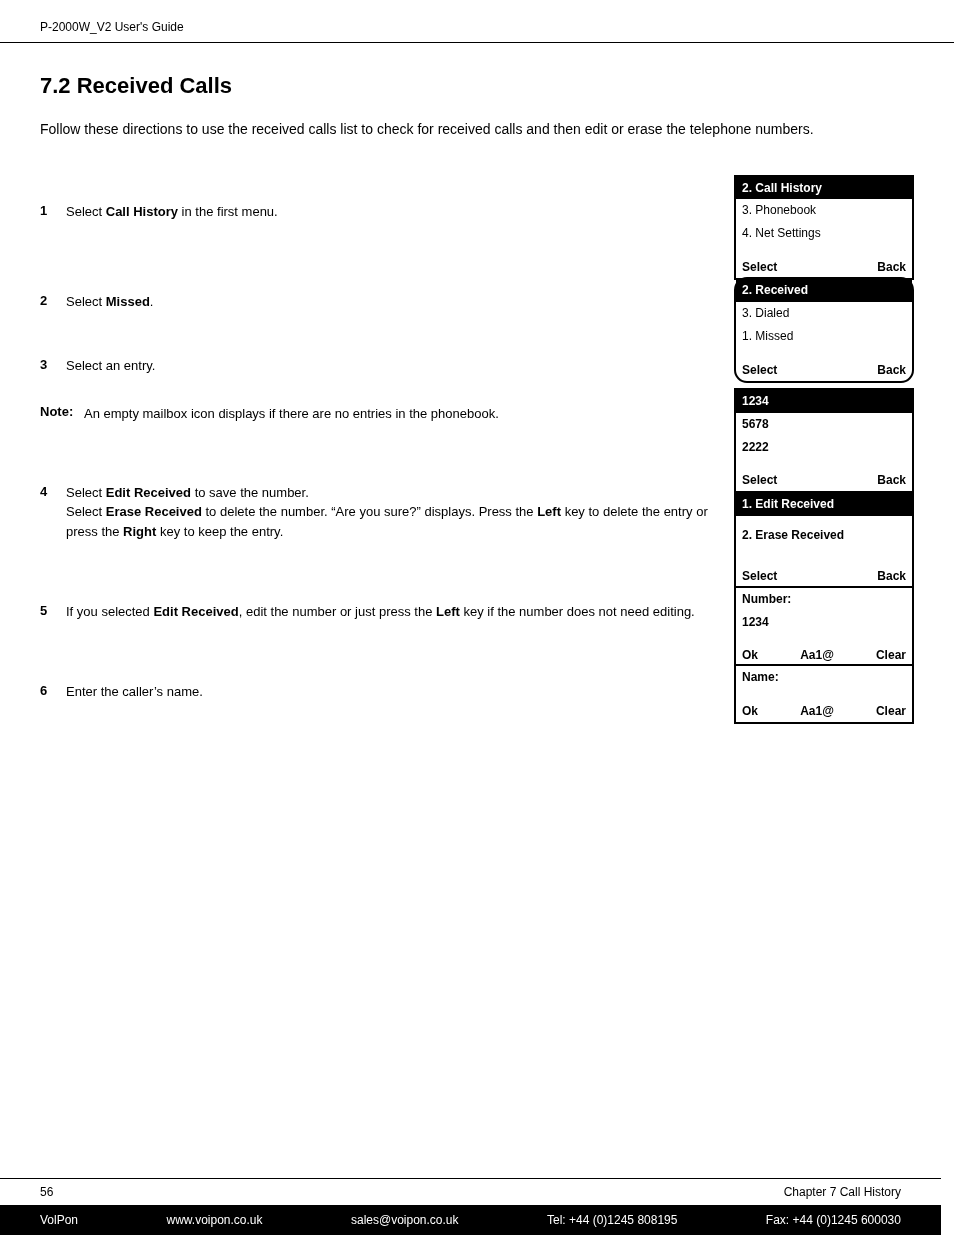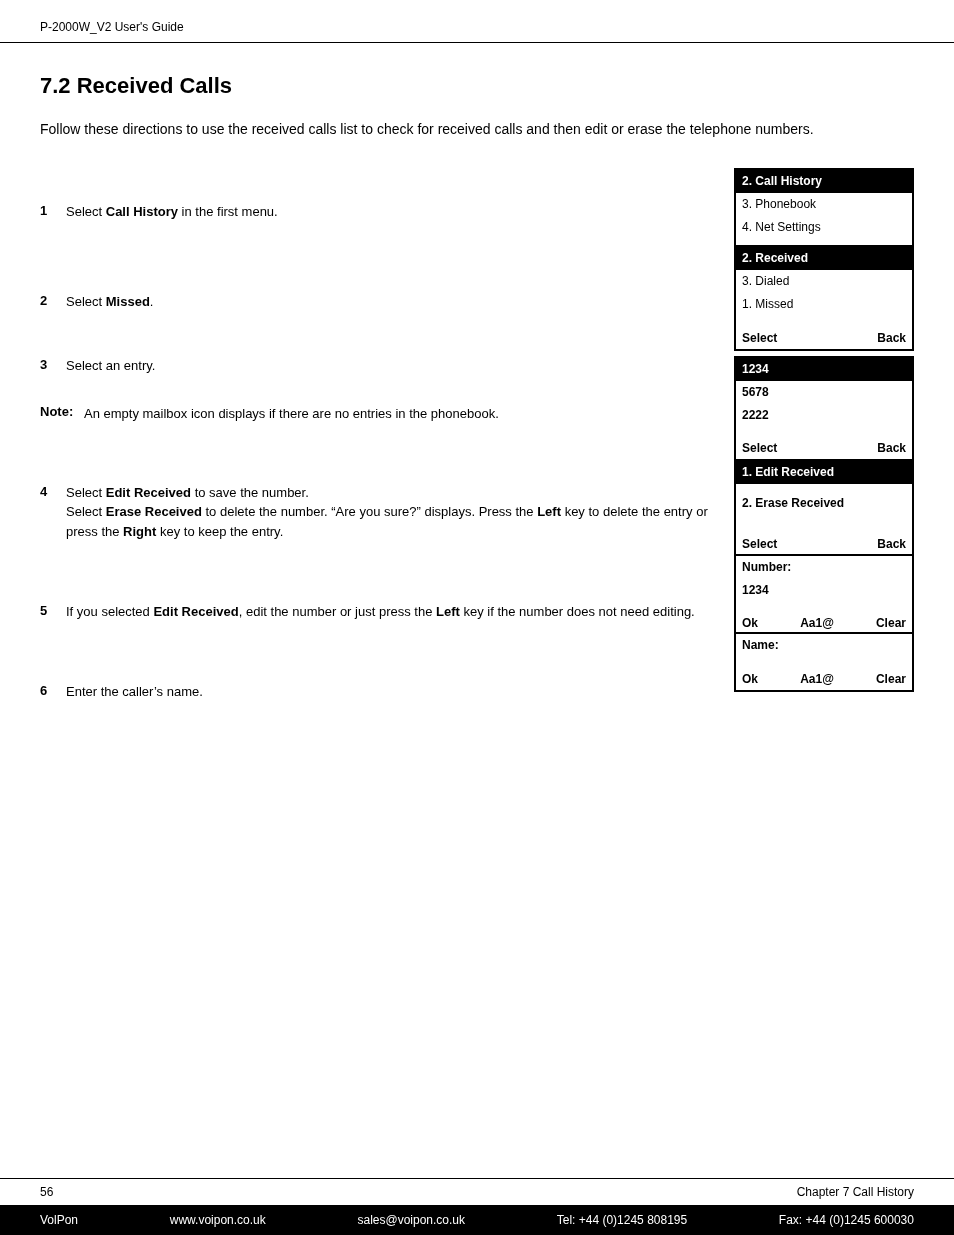--- a/index.html
+++ b/index.html
@@ -125,21 +125,21 @@
       display: flex;
       align-items: flex-start;
       margin-bottom: 2px;
     }
 
     
     .page-footer {
       position: absolute;
       bottom: 0;
       left: 0;
-      right: 0;
+      right: 13px;
     }
 
     .footer-top {
       padding: 6px 40px;
       display: flex;
       justify-content: space-between;
       font-size: 12px;
       border-top: 1px solid #000;
     }
 
@@ -223,35 +223,35 @@
         <div class="step-row">
           <span class="step-number">6</span>
           <span class="step-text">Enter the caller’s name.</span>
         </div>
       </div>
 
     </div>
 
     <div style="width:180px; flex-shrink:0;">
 
-      <div style="height:90px; display:flex; align-items:flex-start;">
+      <div style="height:90px; display:flex; align-items:flex-end;margin-top:32px;">
         <div class="phone-panel" style="width:100%;">
           <div class="phone-row-highlight">2. Call History</div>
           <div class="phone-row">3. Phonebook</div>
           <div class="phone-row">4. Net Settings</div>
           <div class="phone-spacer"></div>
           <div class="phone-footer">
             <span>Select</span>
             <span>Back</span>
           </div>
         </div>
       </div>
 
       <div style="height:90px; display:flex; align-items:center;">
-        <div class="phone-panel" style="width:100%;">
+        <div class="phone-panel" style="width:100%;border-radius:13px;">
           <div class="phone-row-highlight">2. Received</div>
           <div class="phone-row">3. Dialed</div>
           <div class="phone-row">1. Missed</div>
           <div class="phone-spacer"></div>
           <div class="phone-footer">
             <span>Select</span>
             <span>Back</span>
           </div>
         </div>
       </div>

